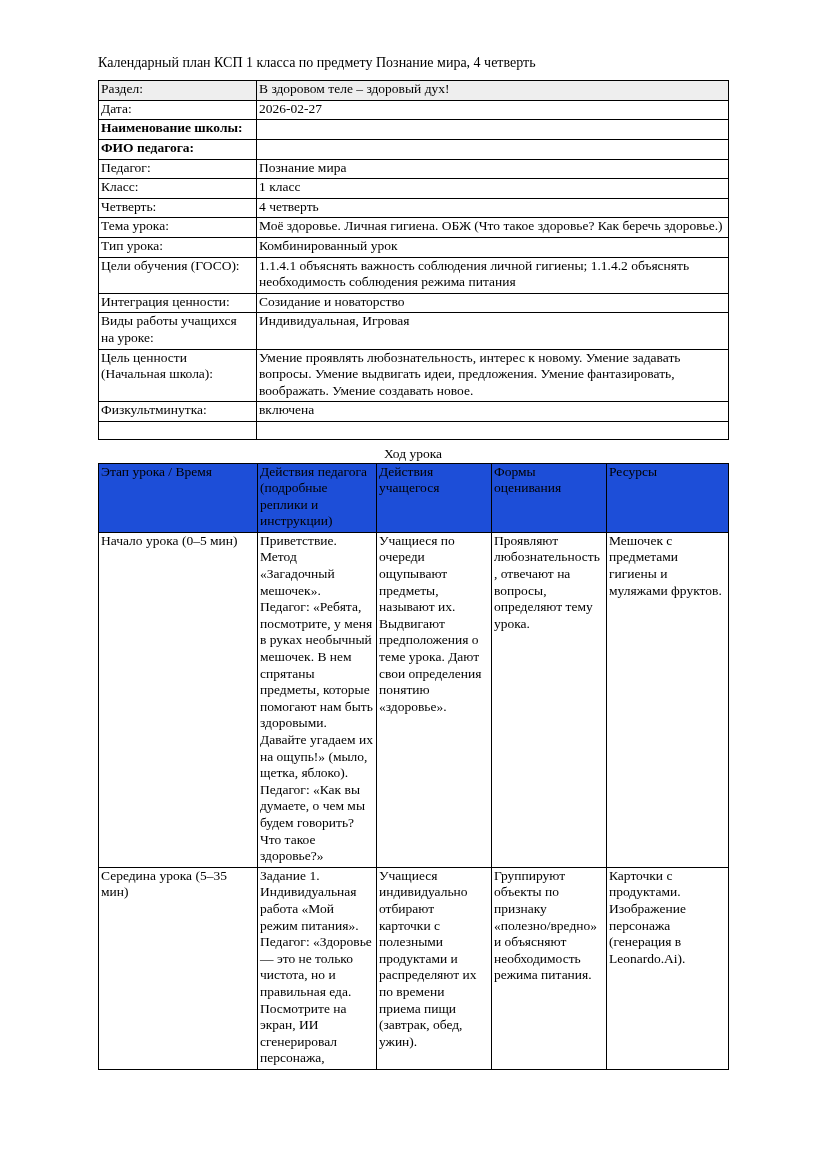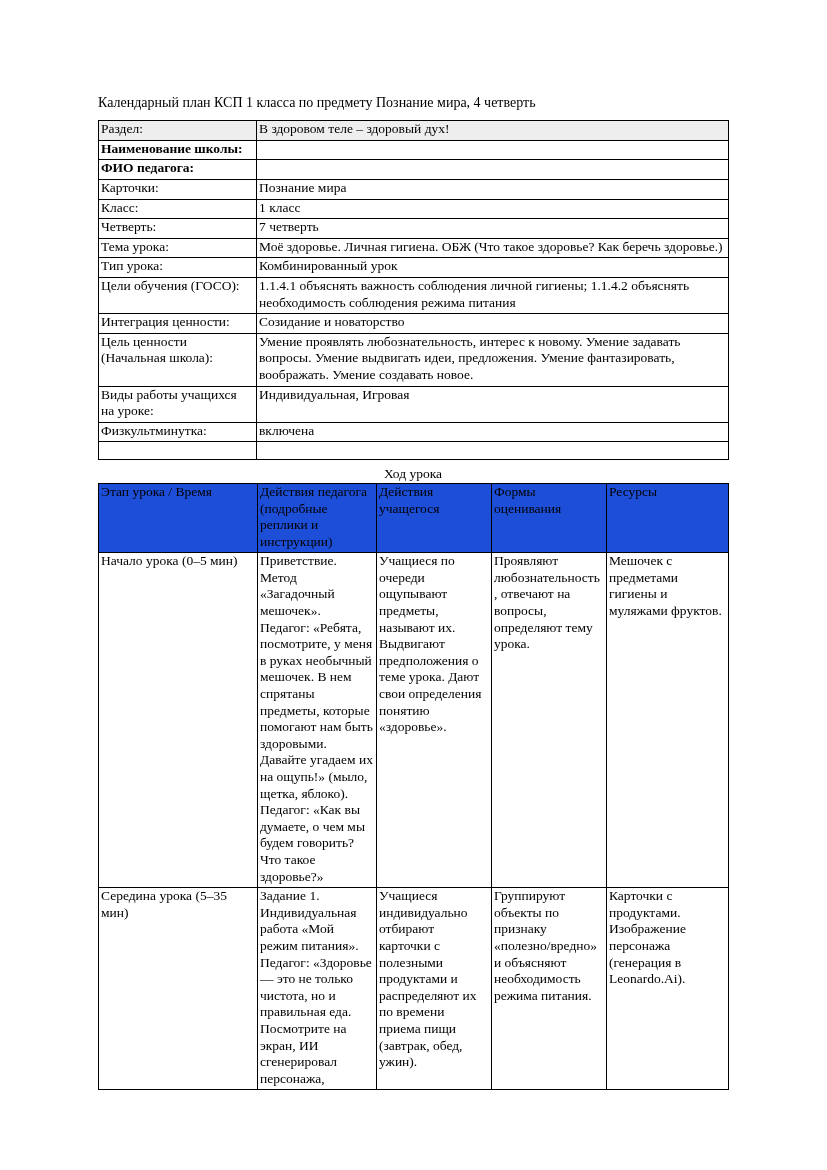--- a/index.html
+++ b/index.html
@@ -13,21 +13,21 @@
     overflow: hidden;
     font-family: "Liberation Serif", "DejaVu Serif", serif;
     font-size: 13.5px;
     line-height: 1.23;
     color: #000000;
   }
   .page {
     box-sizing: border-box;
     width: 827px;
     height: 1170px;
-    padding: 94px 99px 0 98px;
+    padding: 54px 99px 0 98px;
     background: #ffffff;
   }
   .doc-title {
     margin: 0 0 9px 0;
     font-size: 14px;
     font-weight: normal;
     white-space: nowrap;
   }
   table {
     border-collapse: collapse;
@@ -72,62 +72,66 @@
     <colgroup>
         <col class="col-label">
         <col class="col-value">
       </colgroup>
     <tbody>
       <tr class="shaded">
         <td>Раздел:</td>
         <td>В здоровом теле – здоровый дух!</td>
       </tr>
       <tr>
+        <td>Дата:</td>
+        <td>2026-02-27</td>
+      </tr>
+      <tr>
         <td class="empty">Наименование школы:</td>
         <td class="empty"></td>
       </tr>
       <tr>
         <td class="empty">ФИО педагога:</td>
         <td class="empty"></td>
       </tr>
       <tr>
-        <td>Карточки:</td>
+        <td>Педагог:</td>
         <td>Познание мира</td>
       </tr>
       <tr>
         <td>Класс:</td>
         <td>1 класс</td>
       </tr>
       <tr>
         <td>Четверть:</td>
-        <td>7 четверть</td>
+        <td>4 четверть</td>
       </tr>
       <tr>
         <td>Тема урока:</td>
         <td>Моё здоровье. Личная гигиена. ОБЖ (Что такое здоровье? Как беречь здоровье.)</td>
       </tr>
       <tr>
         <td>Тип урока:</td>
         <td>Комбинированный урок</td>
       </tr>
       <tr>
         <td>Цели обучения (ГОСО):</td>
         <td>1.1.4.1 объяснять важность соблюдения личной гигиены; 1.1.4.2 объяснять необходимость соблюдения режима питания</td>
       </tr>
       <tr>
         <td>Интеграция ценности:</td>
         <td>Созидание и новаторство</td>
       </tr>
       <tr>
+        <td>Виды работы учащихся на уроке:</td>
+        <td>Индивидуальная, Игровая</td>
+      </tr>
+      <tr>
         <td>Цель ценности (Начальная школа):</td>
         <td>Умение проявлять любознательность, интерес к новому. Умение задавать вопросы. Умение выдвигать идеи, предложения. Умение фантазировать, воображать. Умение создавать новое.</td>
-      </tr>
-      <tr>
-        <td>Виды работы учащихся на уроке:</td>
-        <td>Индивидуальная, Игровая</td>
       </tr>
       <tr>
         <td>Физкультминутка:</td>
         <td>включена</td>
       </tr>
       <tr>
         <td class="empty"></td>
         <td class="empty"></td>
       </tr>
     </tbody>

